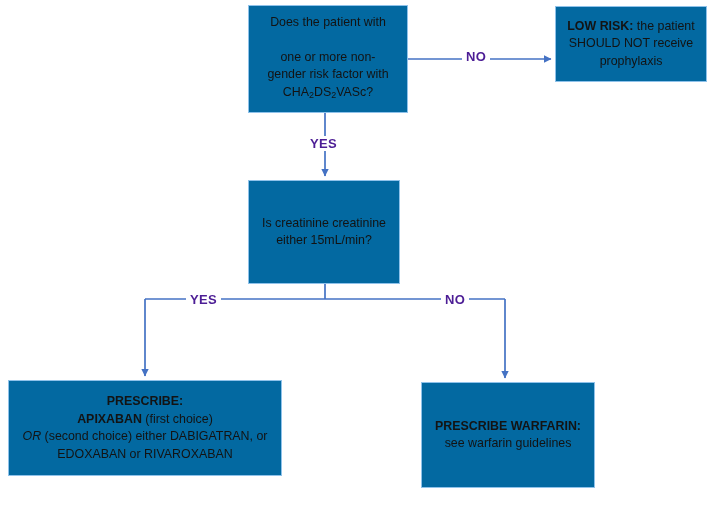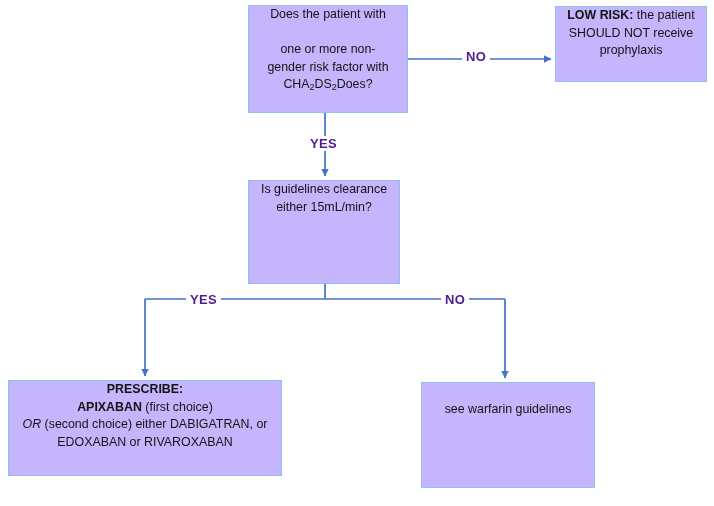--- a/index.html
+++ b/index.html
@@ -7,24 +7,24 @@
     width:714px;height:506px;position:relative;overflow:hidden;
     font-family:"Liberation Sans","DejaVu Sans",sans-serif;
     color:#111111;
   }
   .canvas{position:absolute;inset:0;}
   svg.wires{position:absolute;left:0;top:0;width:714px;height:506px;}
 
   .box{
     position:absolute;
     border:1.6px solid #8FC2EA;
-    background:#c4b5fd;
+    background:#0369a1;
     box-sizing:border-box;
     display:flex;
-    align-items:flex-start;
+    align-items:center;
     justify-content:center;
     text-align:center;
   }
   .box-text{
     font-size:12.4px;
     line-height:17.5px;
     padding:0 8px;
     color:#131313;
   }
   .b{font-weight:bold;}
@@ -90,49 +90,49 @@
       <path d="M505,299 L505,378" stroke="#4472C4" stroke-width="1.7" fill="none" marker-end="url(#arrowD)"></path>
     </g>
   </svg>
 
   <div class="box" id="box-question-af">
     <div class="box-text">
       <span>Does the patient with</span><br>
       <br>
       <span>one or more non-</span><br>
       <span>gender risk factor with</span><br>
-      <span><span>CHA</span><sub>2</sub><span>DS</span><sub>2</sub><span>Does?</span></span>
+      <span><span>CHA</span><sub>2</sub><span>DS</span><sub>2</sub><span>VASc?</span></span>
     </div>
   </div>
 
   <div class="box" id="box-low-risk">
     <div class="box-text">
       <span class="b">LOW RISK:</span><span> the patient SHOULD NOT receive prophylaxis</span>
     </div>
   </div>
 
   <div class="box" id="box-question-crcl">
     <div class="box-text">
-      <span>Is guidelines clearance</span><br>
+      <span>Is creatinine creatinine</span><br>
       <span>either 15mL/min?</span>
     </div>
   </div>
 
   <div class="box" id="box-prescribe-doac">
     <div class="box-text">
       <span class="b">PRESCRIBE:</span><br>
       <span class="b">APIXABAN</span><span> (first choice)</span><br>
       <span class="i">OR</span><span> (second choice) either DABIGATRAN, or</span><br>
       <span>EDOXABAN or RIVAROXABAN</span>
     </div>
   </div>
 
   <div class="box" id="box-prescribe-warfarin">
     <div class="box-text">
-      <br>
+      <span class="b">PRESCRIBE WARFARIN:</span><br>
       <span>see warfarin guidelines</span>
     </div>
   </div>
 
   <div class="edge-label" id="label-no-top">NO</div>
   <div class="edge-label" id="label-yes-top">YES</div>
   <div class="edge-label" id="label-yes-bottom">YES</div>
   <div class="edge-label" id="label-no-bottom">NO</div>
 
 </div>

